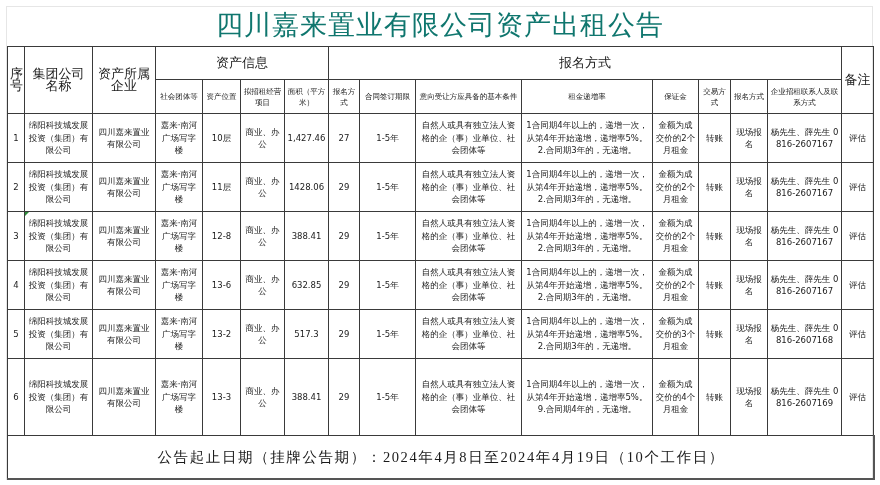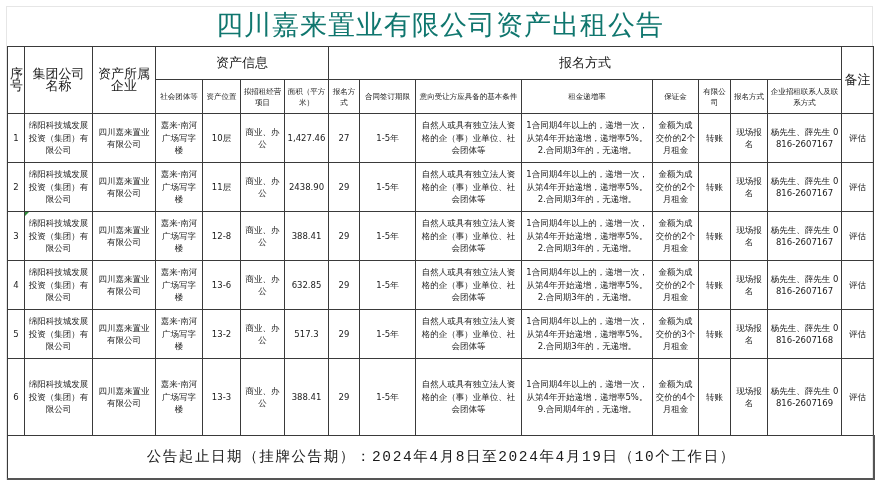--- a/index.html
+++ b/index.html
@@ -13,21 +13,21 @@
                table-layout: fixed; width: 866px; }
   table.grid td { border: 1px solid #3a3a3a; text-align: center; vertical-align: middle;
                   padding: 0 2px; font-size: 8.5px; line-height: 12.5px; color: #1a1a1a;
                   overflow: hidden; word-break: break-all; }
   table.grid tr.h1 td { height: 32px; font-size: 13px; }
   table.grid tr.h2 td { height: 33px; font-size: 7.5px; line-height: 11px; }
   table.grid tr.d td { height: 48px; }
   table.grid tr.d.tall td { height: 76px; }
   td.left { text-align: left; margin-left: 47px; }
   td.muted { color: #7a7a7a; }
-  td.foot { height: 42px; text-align: right; font-family: Liberation Mono, monospace;
+  td.foot { height: 42px; text-align: right; font-family: Liberation Serif, serif;
             font-size: 14.5px !important; letter-spacing: 1.6px; padding-left: 4px !important; border-bottom: 2px solid #555 !important; border-right: 2px solid #555 !important; }
   .corner-mark { position: absolute; width: 0; height: 0; border-top: 4px solid #2e8b3a; border-right: 4px solid transparent; }
 </style>
 </head>
 <body>
 
 <div class="sheet"></div>
 <div class="title">四川嘉来置业有限公司资产出租公告</div>
 
 <table class="grid">
@@ -61,21 +61,21 @@
   <tr class="h2">
     <td>社会团体等</td>
     <td>资产位置</td>
     <td>拟招租经营项目</td>
     <td>面积（平方米）</td>
     <td>报名方式</td>
     <td>合同签订期限</td>
     <td>意向受让方应具备的基本条件</td>
     <td>租金递增率</td>
     <td>保证金</td>
-    <td>有限公司</td>
+    <td>交易方式</td>
     <td>报名方式</td>
     <td>企业招租联系人及联系方式</td>
   </tr>
 
   <tr class="d">
     <td>1</td>
     <td class="left">绵阳科技城发展投资（集团）有限公司</td>
     <td>四川嘉来置业有限公司</td>
     <td class="left">嘉来·南河广场写字楼</td>
     <td>10层</td>
@@ -91,21 +91,21 @@
     <td>杨先生、薛先生 0816-2607167</td>
     <td>评估</td>
   </tr>
   <tr class="d">
     <td>2</td>
     <td class="left">绵阳科技城发展投资（集团）有限公司</td>
     <td>四川嘉来置业有限公司</td>
     <td class="left">嘉来·南河广场写字楼</td>
     <td>11层</td>
     <td>商业、办公</td>
-    <td>2438.90</td>
+    <td>1428.06</td>
     <td>29</td>
     <td>1-5年</td>
     <td>自然人或具有独立法人资格的企（事）业单位、社会团体等</td>
     <td>1合同期4年以上的，递增一次，从第4年开始递增，递增率5%。2.合同期3年的，无递增。</td>
     <td>金额为成交价的2个月租金</td>
     <td>转账</td>
     <td>现场报名</td>
     <td>杨先生、薛先生 0816-2607167</td>
     <td>评估</td>
   </tr>

